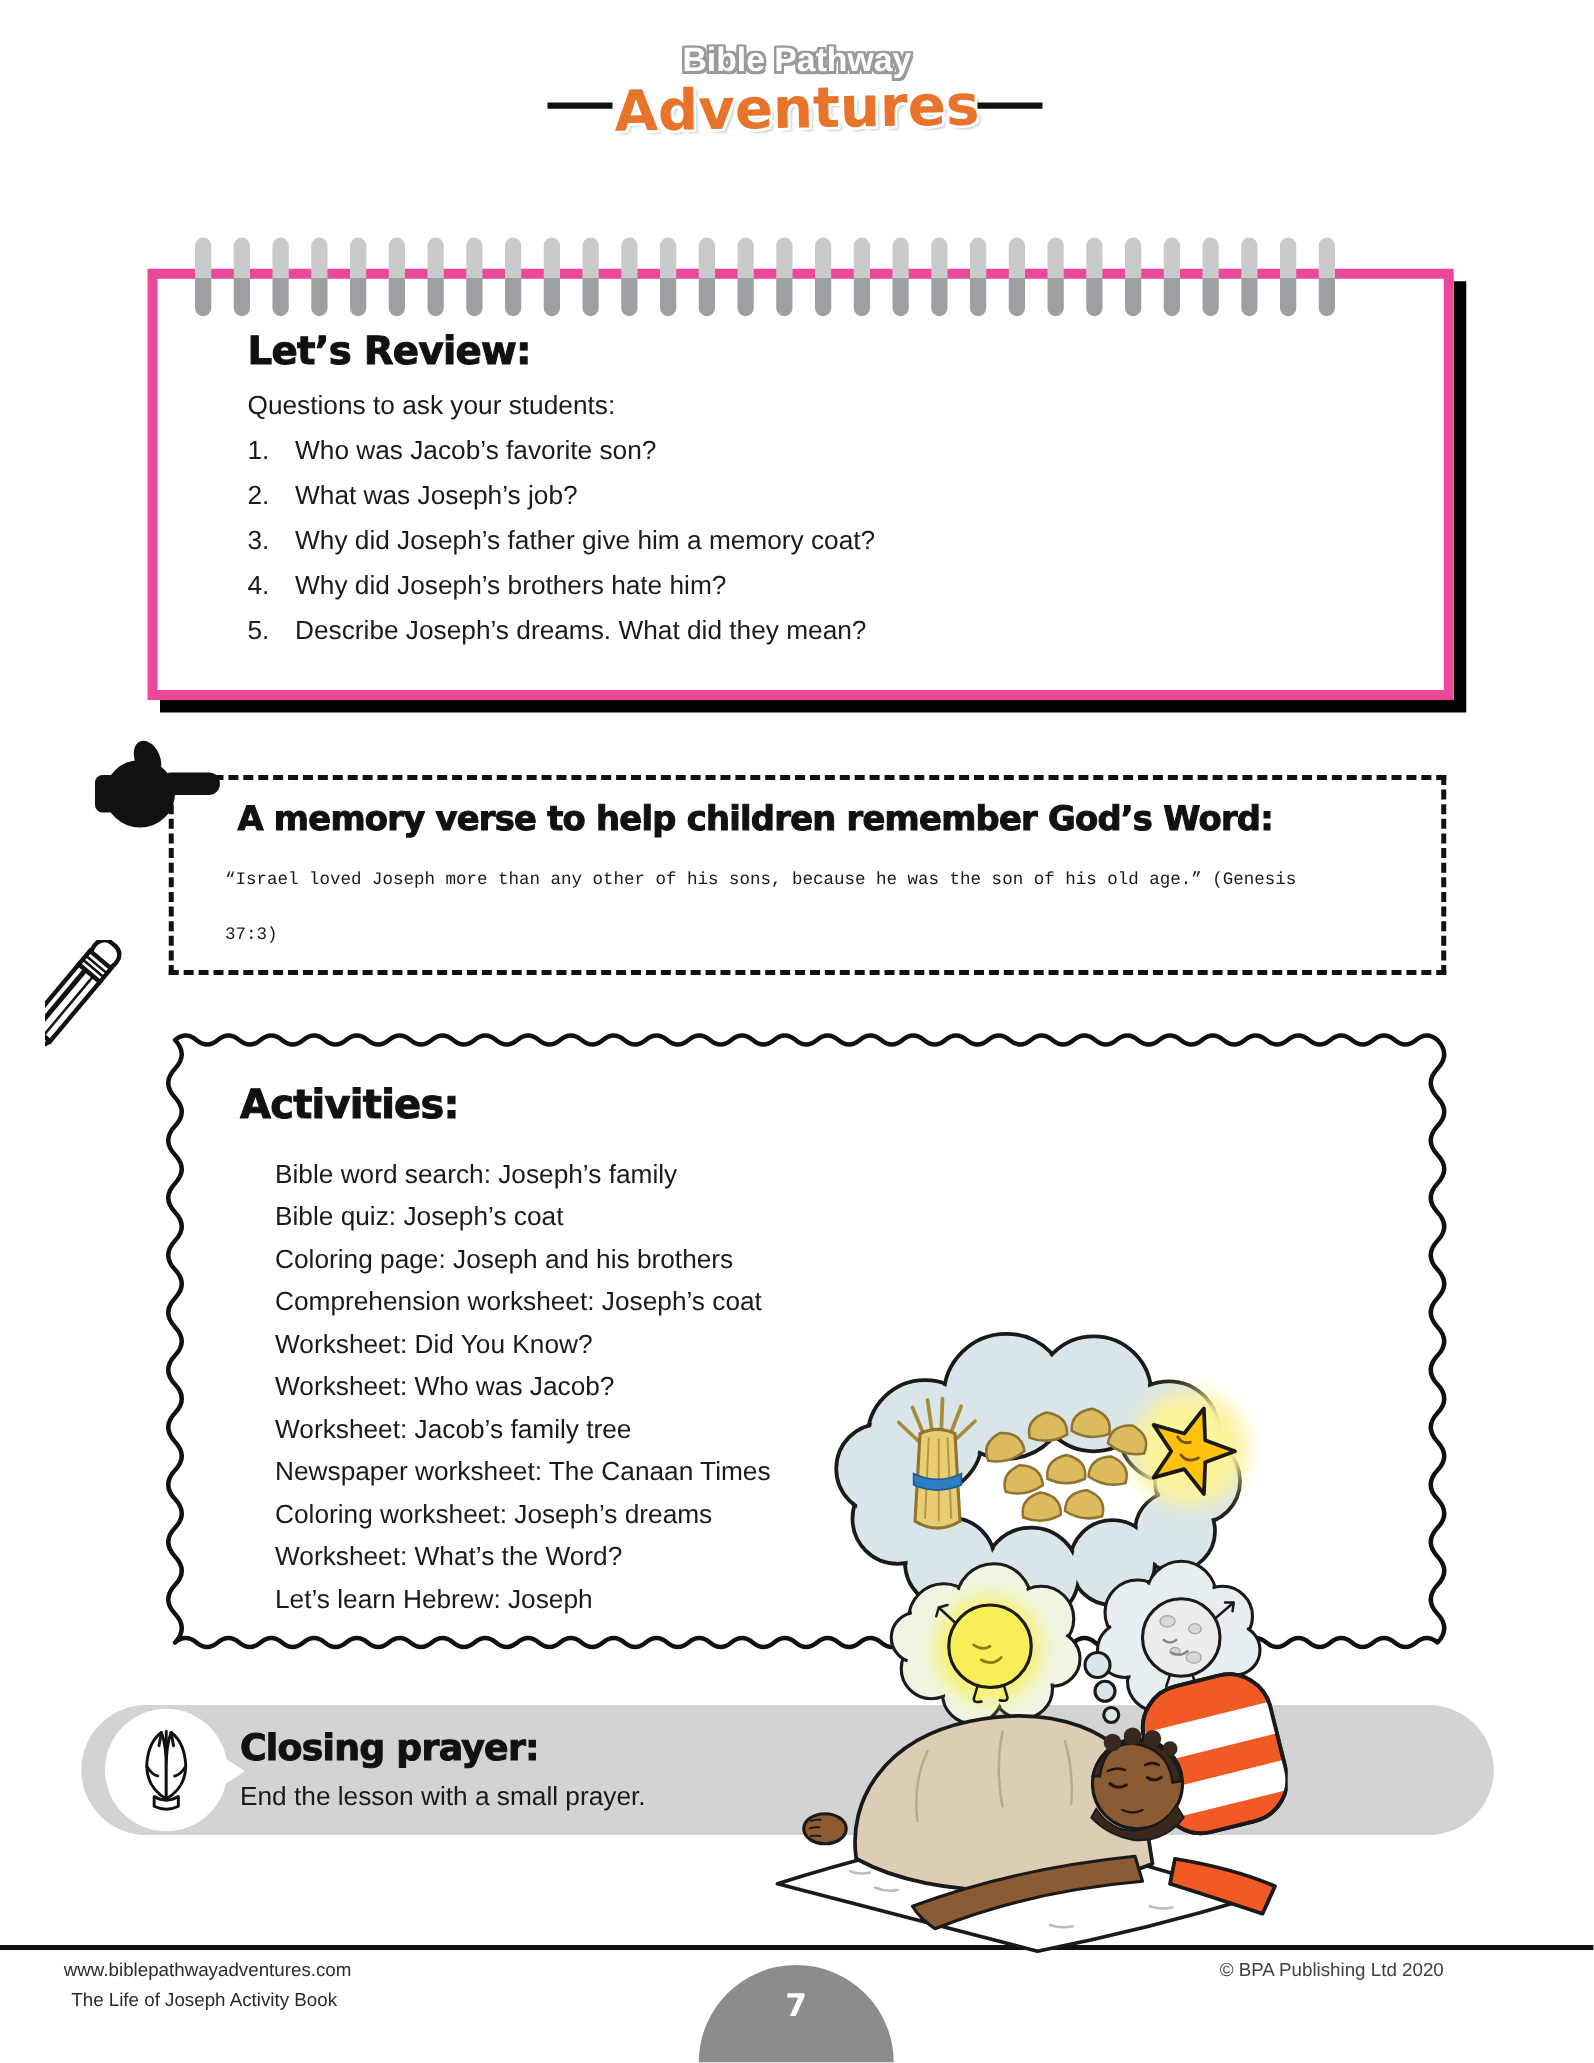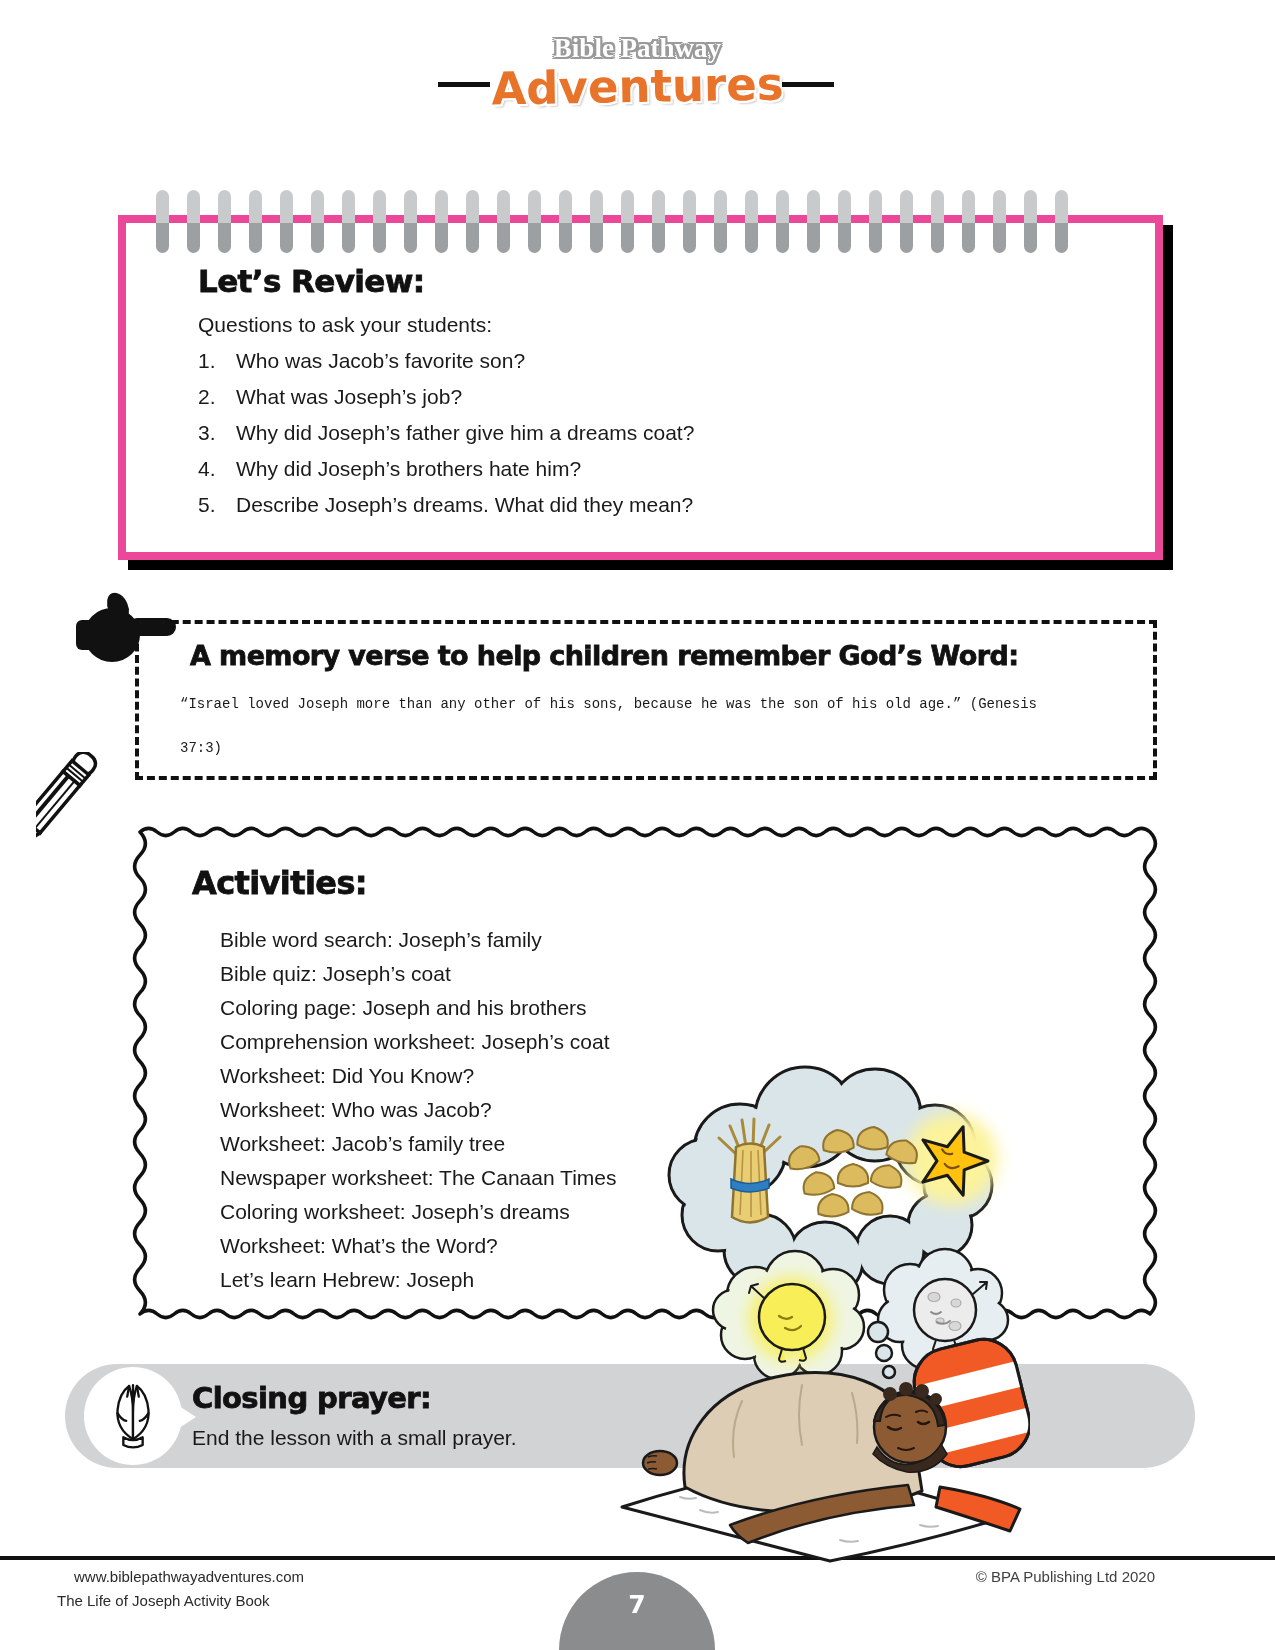--- a/index.html
+++ b/index.html
@@ -3,21 +3,21 @@
 <meta charset="utf-8">
 <style>
   html,body{margin:0;padding:0;background:#fff;}
   .page{position:relative;width:1275px;height:1650px;background:#fff;overflow:hidden;
         font-family:"Liberation Sans",sans-serif;color:#1a1a1a;}
   .abs{position:absolute;}
   .h{font-family:"DejaVu Sans",sans-serif;font-weight:bold;color:#111;
      letter-spacing:-0.6px;-webkit-text-stroke:0.8px #111;}
   
   .logo-line1{top:33px;left:0;width:100%;text-align:center;
-     font-family:Liberation Serif, serif;font-weight:bold;font-size:27px;color:#fff;
+     font-family:Liberation Sans, sans-serif;font-weight:bold;font-size:27px;color:#fff;
      text-shadow:-2px -2px 0 #9a9a9a,2px -2px 0 #9a9a9a,-2px 2px 0 #9a9a9a,2px 2px 0 #9a9a9a,
                  0 -2px 0 #9a9a9a,0 2px 0 #9a9a9a,-2px 0 0 #9a9a9a,2px 0 0 #9a9a9a;}
   .logo-line2{top:60px;left:0;width:100%;text-align:center;
      font-family:"DejaVu Sans",sans-serif;font-weight:bold;font-size:45px;color:#e8732a;
      transform:rotate(-1deg);
      text-shadow:-2px -2px 0 #fff,2px -2px 0 #fff,-2px 2px 0 #fff,2px 2px 0 #fff,
                  0 -2px 0 #fff,0 2px 0 #fff,-3px 0 0 #fff,3px 3px 2px #c9c9c9;}
   .logo-dash{height:5px;background:#111;width:52px;top:82px;}
   
   .review-box{left:118px;top:215px;width:1029px;height:329px;background:#fff;
@@ -41,21 +41,21 @@
   
   .banner{left:65px;top:1364px;width:1130px;height:104px;background:#d2d3d4;border-radius:52px;}
   .bubble{left:84px;top:1367px;width:98px;height:98px;border-radius:50%;background:#fff;
      display:flex;align-items:center;justify-content:center;}
   .bubble-tail{left:176px;top:1404px;width:0;height:0;border-top:13px solid transparent;
      border-bottom:13px solid transparent;border-left:20px solid #fff;}
   .cp-title{left:192px;top:1381px;font-size:29px;}
   .cp-text{left:192px;top:1426px;font-size:21px;}
   
   .footer-rule{left:0;top:1556px;width:1275px;height:4px;background:#111;}
-  .f-web{left:74px;top:1568px;font-size:15px;color:#2b2b2b;}
+  .f-web{left:51px;top:1568px;font-size:15px;color:#2b2b2b;}
   .f-book{left:57px;top:1592px;font-size:15px;color:#2b2b2b;}
   .f-copy{left:0;top:1568px;width:1155px;text-align:right;font-size:15px;color:#404040;}
   .page-badge{left:559px;top:1572px;width:156px;height:156px;border-radius:50%;
      background:#8a8c8e;text-align:center;}
   .page-num{margin-top:18px;font-family:"DejaVu Sans",sans-serif;font-weight:bold;
      font-size:25px;color:#fff;}
 </style>
 </head>
 <body>
 
@@ -108,21 +108,21 @@
           <span>Who was Jacob’s favorite son?</span>
         </div>
 
         <div class="qrow">
           <span class="qnum">2.</span>
           <span>What was Joseph’s job?</span>
         </div>
 
         <div class="qrow">
           <span class="qnum">3.</span>
-          <span>Why did Joseph’s father give him a dreams coat?</span>
+          <span>Why did Joseph’s father give him a memory coat?</span>
         </div>
 
         <div class="qrow">
           <span class="qnum">4.</span>
           <span>Why did Joseph’s brothers hate him?</span>
         </div>
 
         <div class="qrow">
           <span class="qnum">5.</span>
           <span>Describe Joseph’s dreams. What did they mean?</span>

